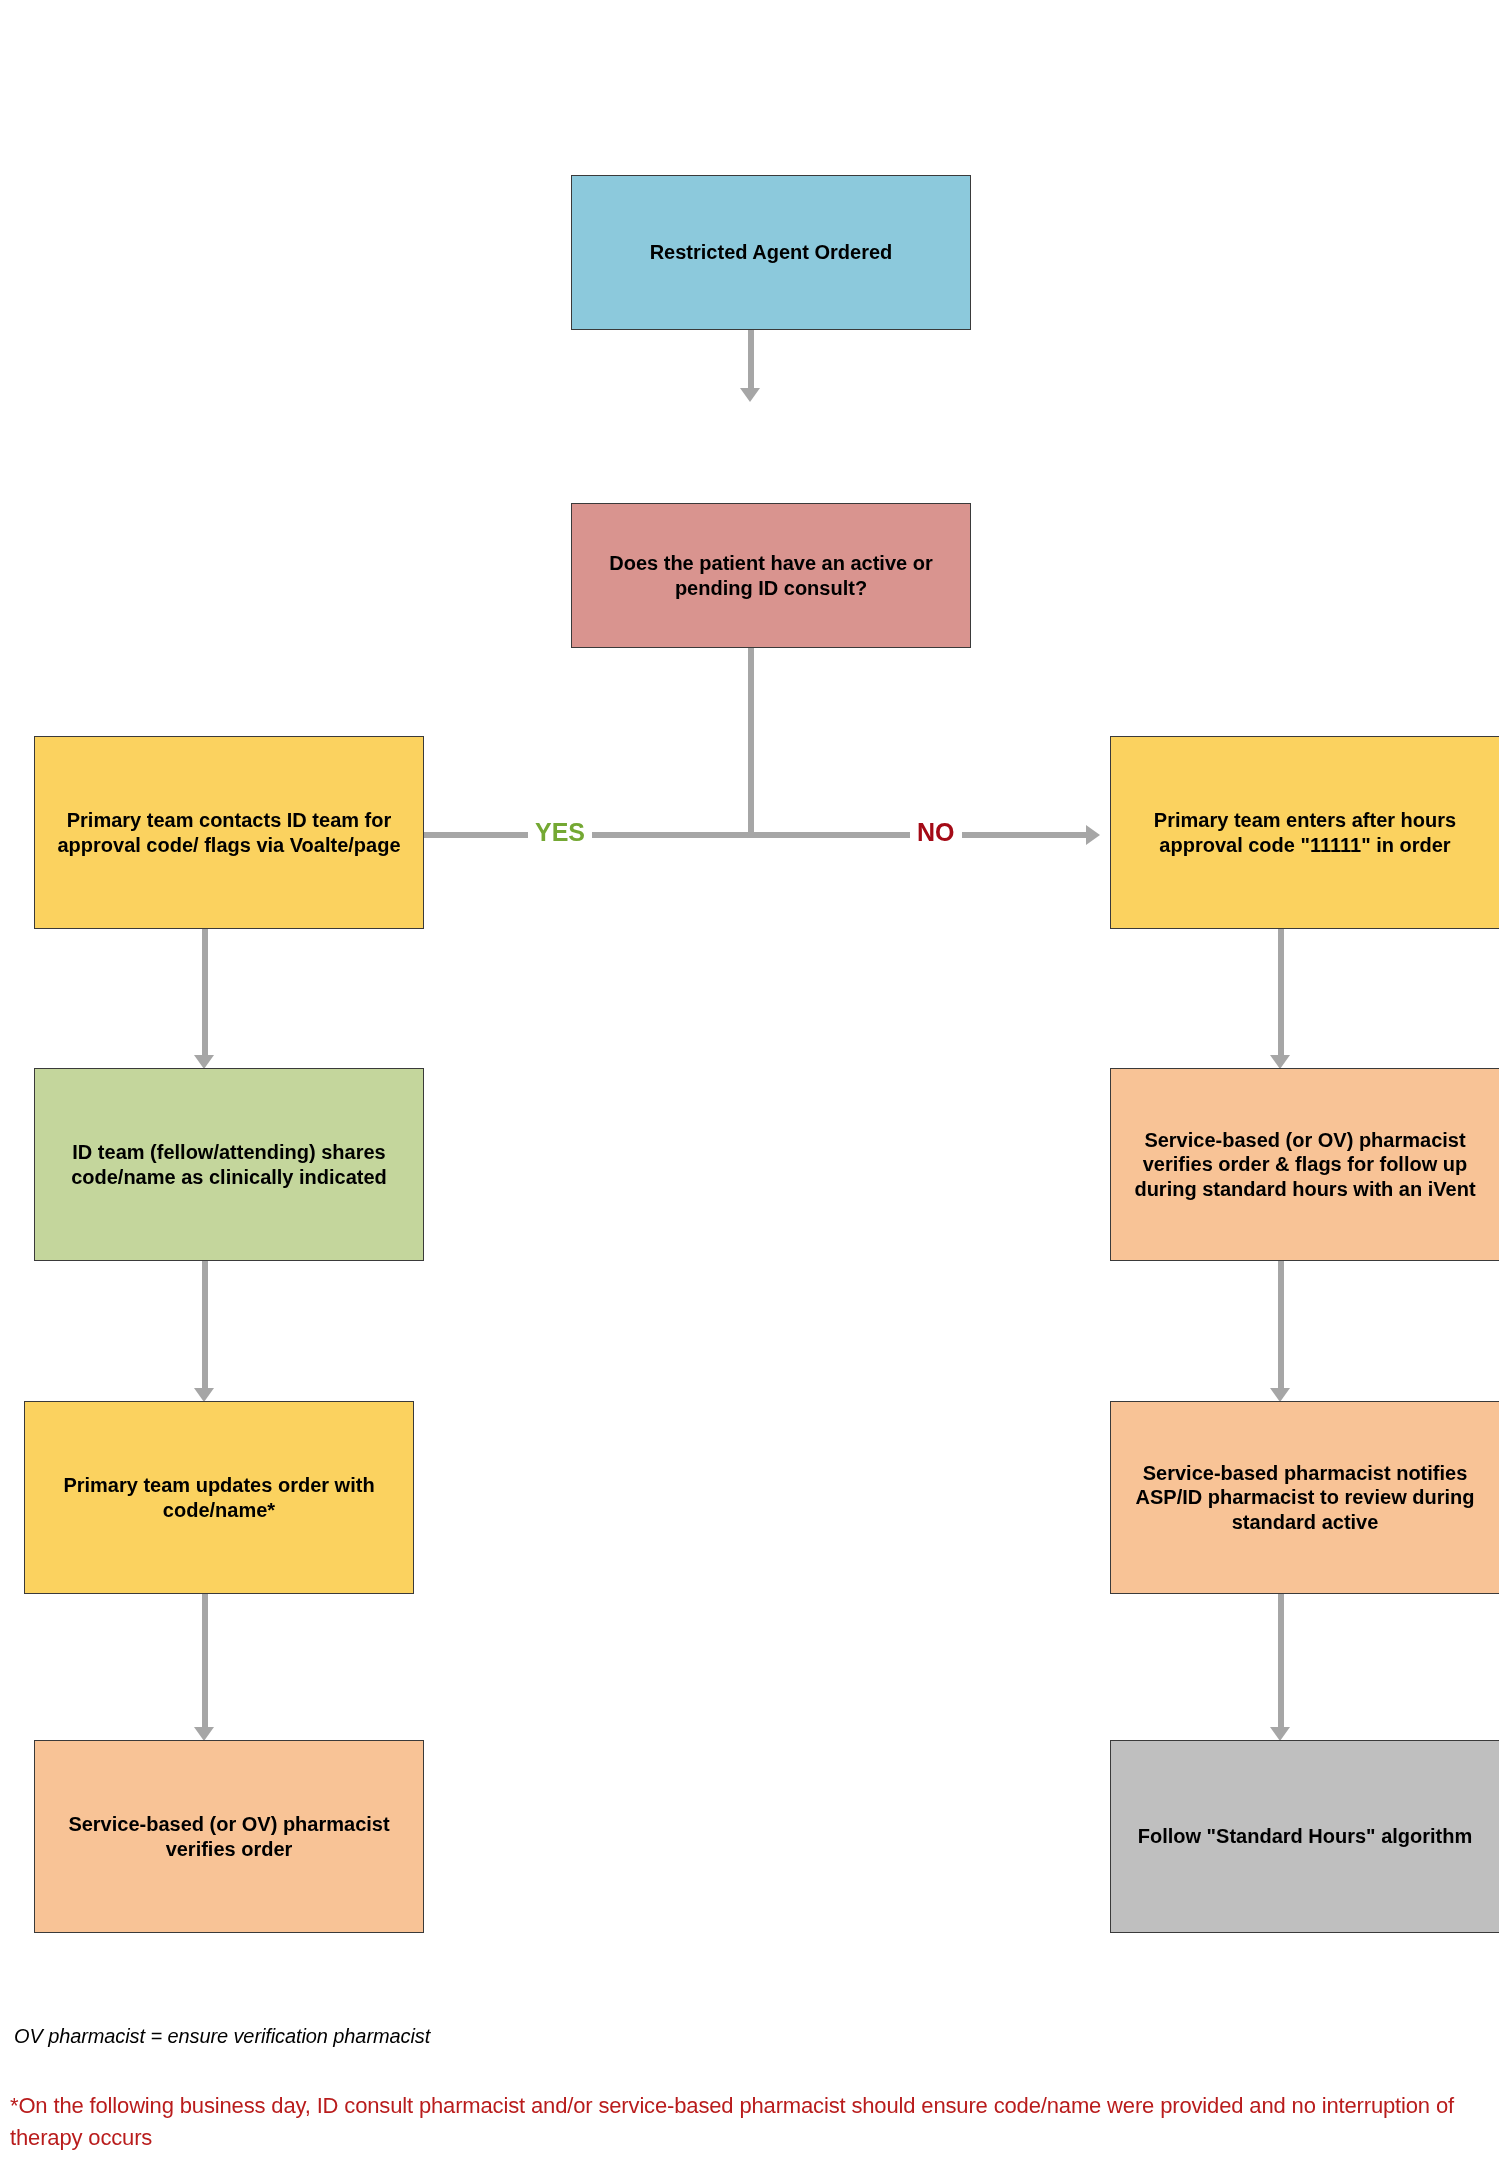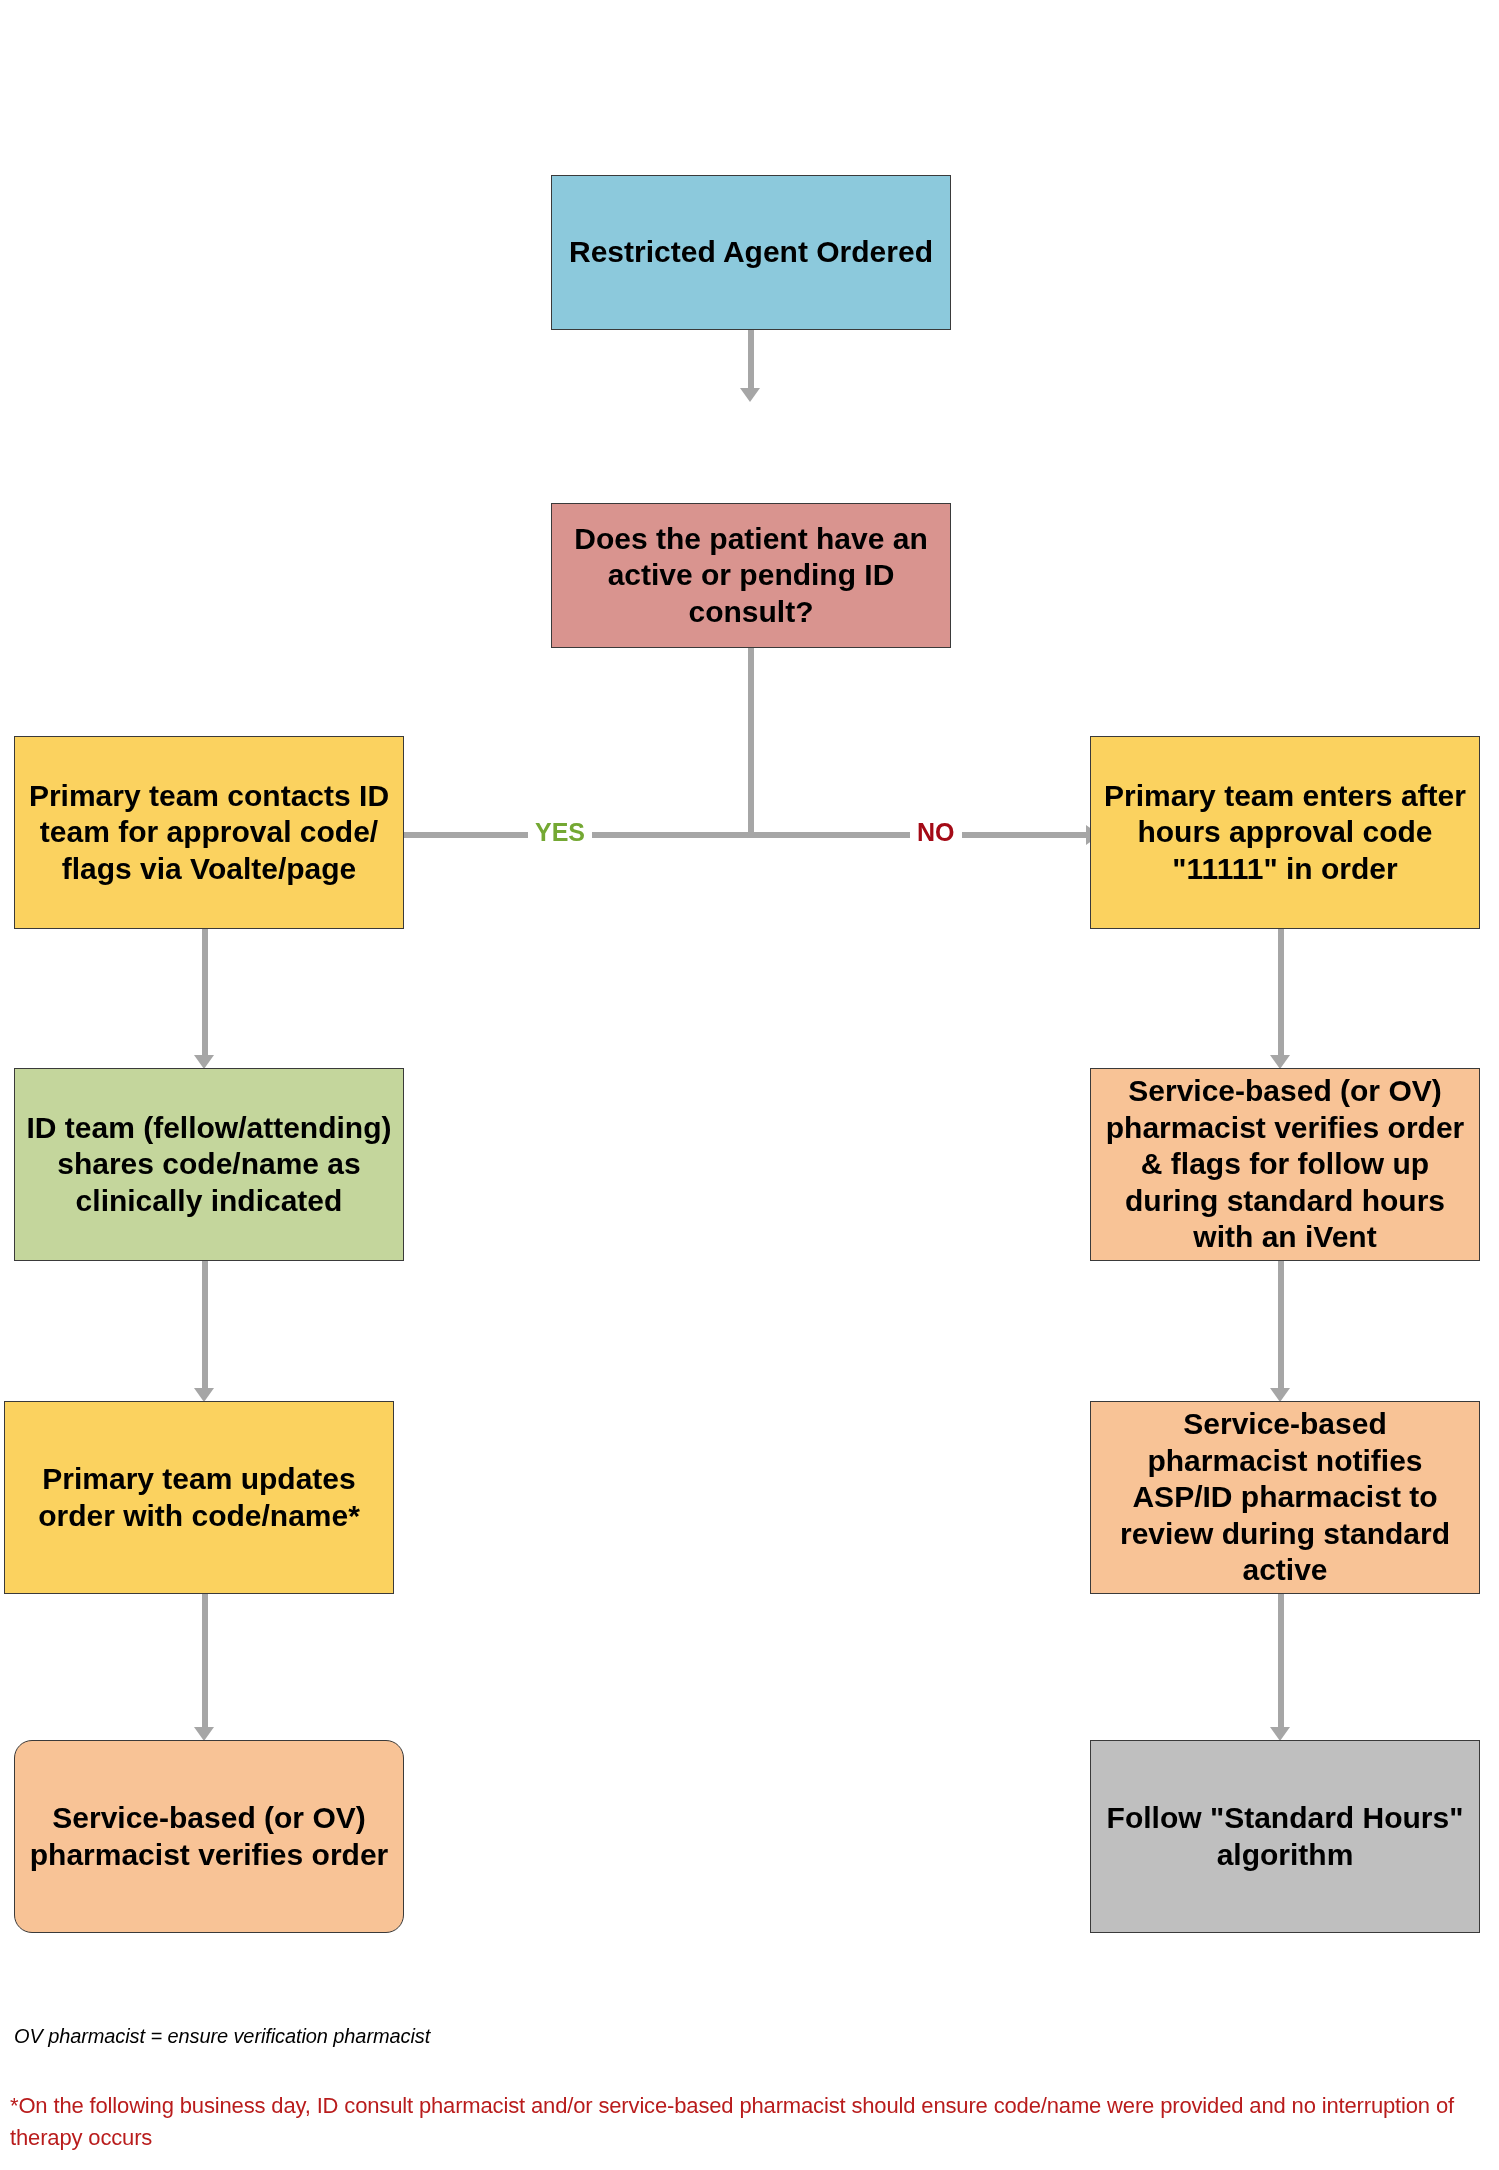--- a/index.html
+++ b/index.html
@@ -23,22 +23,23 @@
     line-height:1.3; margin-top:4px; letter-spacing:-0.2px;
   }
 
   
   .node {
     position:absolute;
     border:1.5px solid #3a3a3a;
     display:flex; align-items:center; justify-content:center;
     text-align:center;
     font-weight:bold; color:#000;
-    font-size:30px; line-height:1.22;
+    font-size:20px; line-height:1.22;
     padding:6px 10px;
+    margin-left:20px;
   }
   .node span { display:block; width:100%; }
 
   .fill-blue   { background:#8CC9DC; }
   .fill-rose   { background:#D9948F; }
   .fill-yellow { background:#FBD25F; }
   .fill-green  { background:#C4D69C; }
   .fill-orange { background:#F8C396; }
   .fill-gray   { background:#BFBFBF; }
 
@@ -133,21 +134,21 @@
 <div class="vline" style="left:202px; top:1261px; height:131px;"></div>
 <div class="arrow-down" style="left:194px; top:1388px;"></div>
 
 <div class="node fill-yellow" style="left:4px; top:1401px; width:390px; height:193px;">
   <span>Primary team updates order with code/name*</span>
 </div>
 
 <div class="vline" style="left:202px; top:1594px; height:137px;"></div>
 <div class="arrow-down" style="left:194px; top:1727px;"></div>
 
-<div class="node fill-orange" style="left:14px; top:1740px; width:390px; height:193px;border-radius:18px;">
+<div class="node fill-orange" style="left:14px; top:1740px; width:390px; height:193px;">
   <span>Service-based (or OV) pharmacist verifies order</span>
 </div>
 
 <div class="node fill-yellow" style="left:1090px; top:736px; width:390px; height:193px;">
   <span>Primary team enters after hours approval code "11111" in order</span>
 </div>
 
 <div class="vline" style="left:1278px; top:929px; height:130px;"></div>
 <div class="arrow-down" style="left:1270px; top:1055px;"></div>
 

